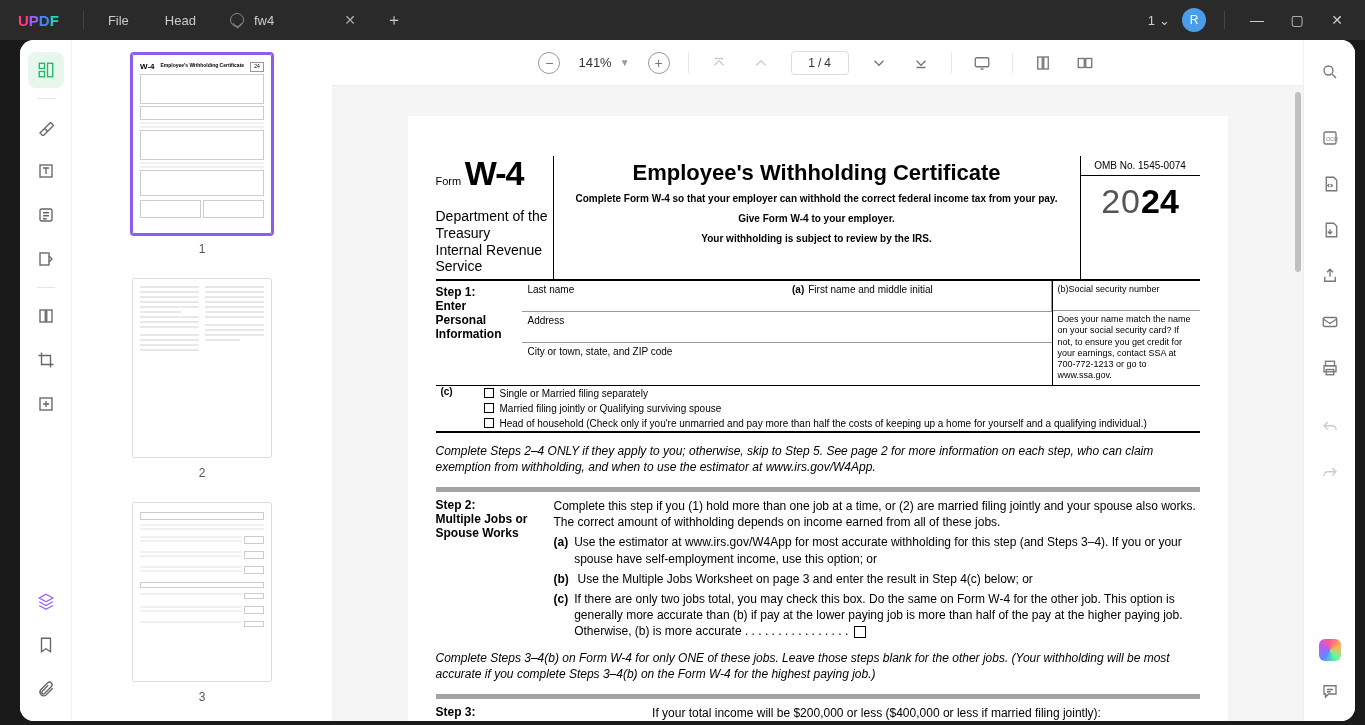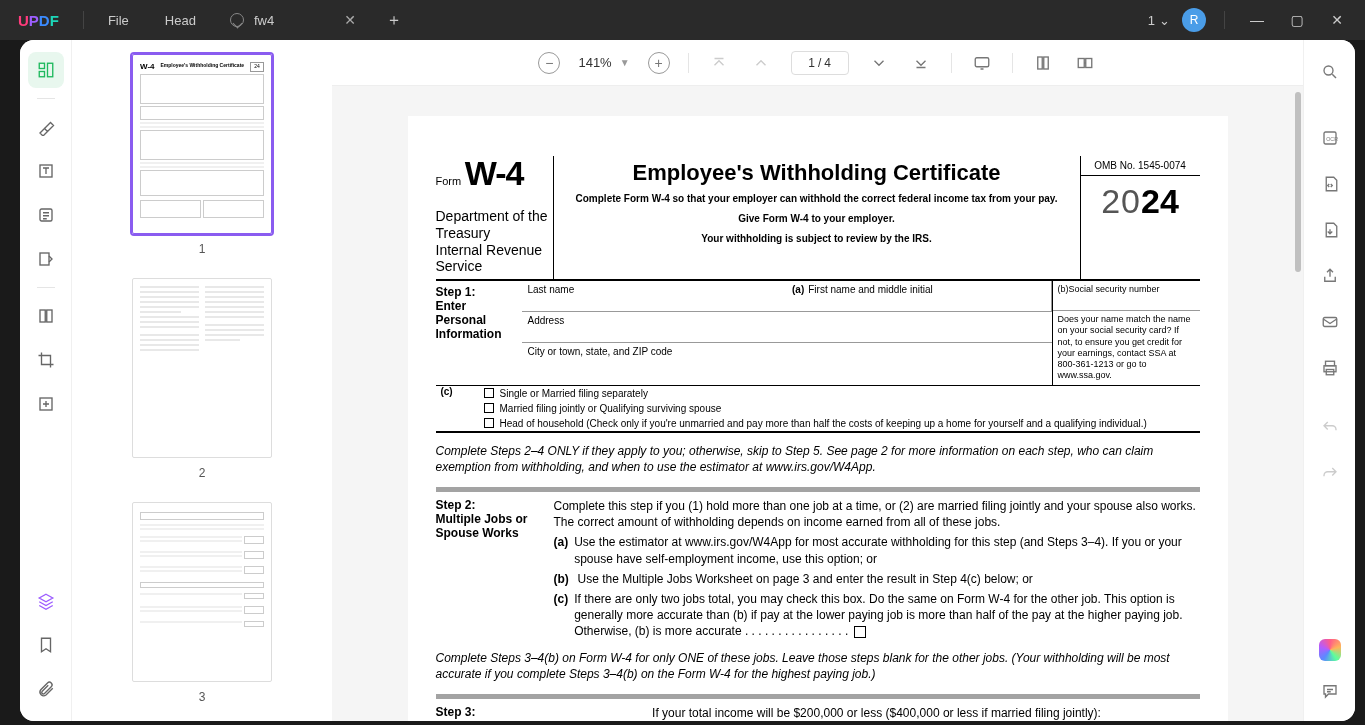--- a/index.html
+++ b/index.html
@@ -385,21 +385,21 @@
             </div>
             <div class="frow">
                 <div class="fcell nb" style="flex:1">Address</div>
               </div>
             <div class="frow">
                 <div class="fcell nb" style="flex:1">City or town, state, and ZIP code</div>
               </div>
           </div>
           <div class="step1-right">
             <div class="ssn-hd"><span class="lab">(b)</span><span>Social security number</span></div>
-            <div class="ssn-note">Does your name match the name on your social security card? If not, to ensure you get credit for your earnings, contact SSA at 800-361-1213 or go to www.ssa.gov.</div>
+            <div class="ssn-note">Does your name match the name on your social security card? If not, to ensure you get credit for your earnings, contact SSA at 700-772-1213 or go to www.ssa.gov.</div>
           </div>
         </div>
         <div style="display:flex;border-bottom:2px solid #000">
           <div class="fs-o">(c)</div>
           <div style="flex:1">
             <div class="fs-row">
                 <span class="cb"></span>
                 <span>Single or Married filing separately</span>
               </div>
             <div class="fs-row">

